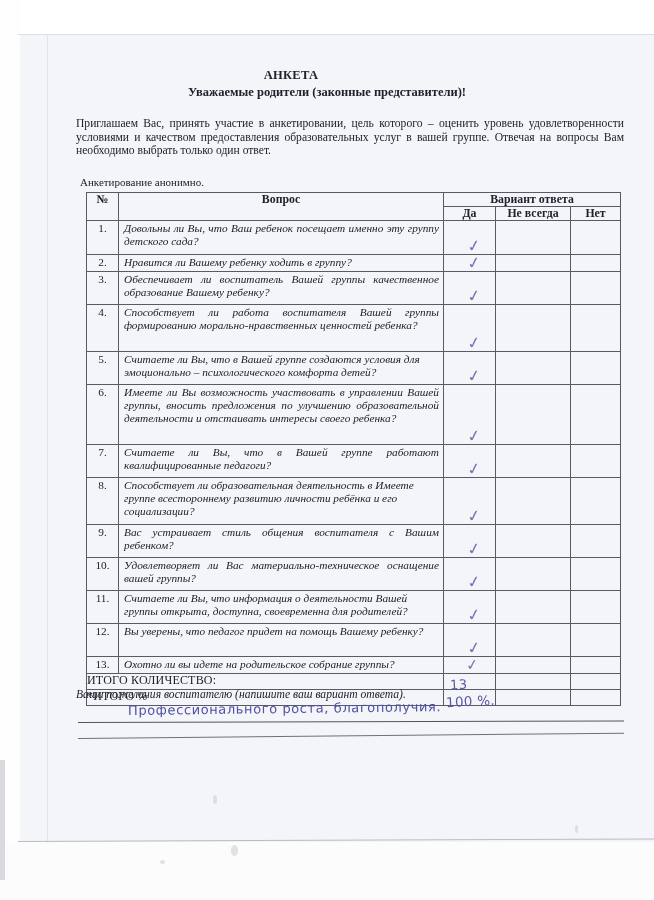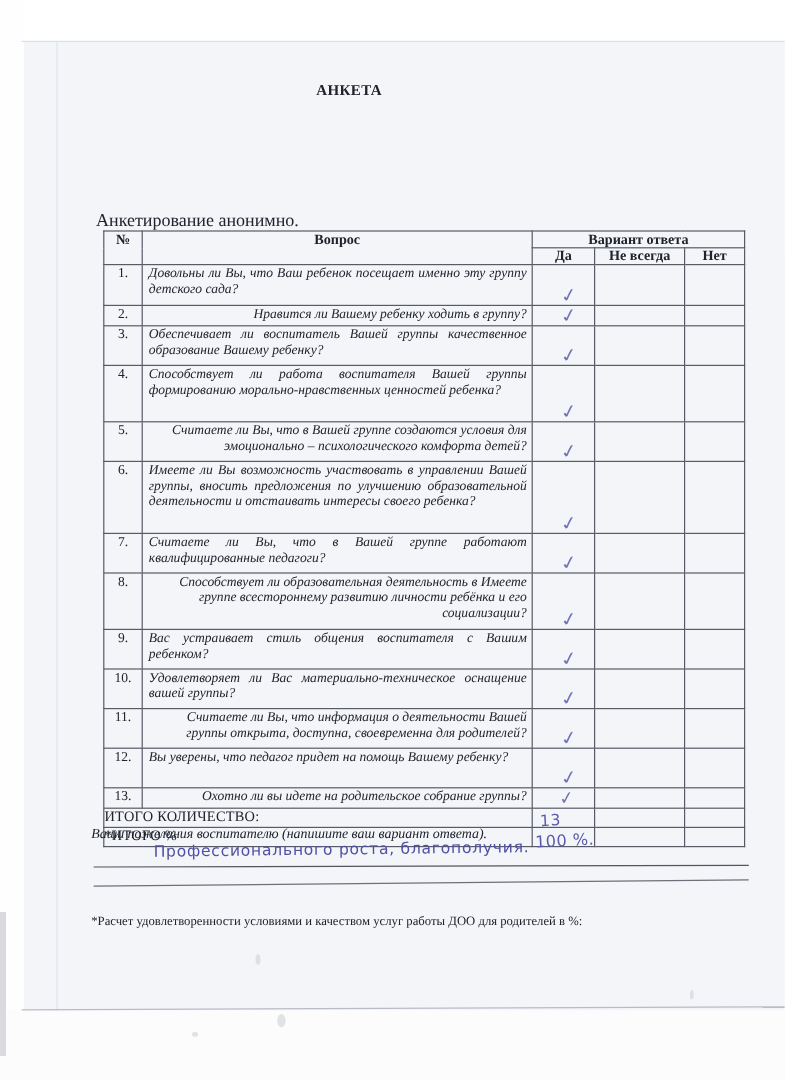--- a/index.html
+++ b/index.html
@@ -126,21 +126,21 @@
     width: 548px;
     font-size: 11.6px;
     line-height: 13.6px;
     text-align: justify;
     text-justify: inter-word;
   }
   .anon {
     position: absolute;
     left: 80px;
     top: 176px;
-    font-size: 15px;
+    font-size: 11px;
   }
 
   
   .tbl {
     position: absolute;
     left: 86px;
     top: 192px;
     width: 534px;
     border-collapse: collapse;
     table-layout: fixed;
@@ -170,21 +170,21 @@
   .hdr-var  { height: 13px; vertical-align: middle; margin-top: 15px; }
   .hdr-sub  { height: 13px; vertical-align: middle; text-align: center; font-weight: normal; font-size: 11.5px; }
 
   td.qnum { text-align: center; padding-top: 1px; }
   td.qtext {
     padding: 1px 4px 1px 5px;
     text-align: justify;
     text-justify: inter-word;
     font-style: italic;
   }
-  td.qtext.nojust { text-align: right; }
+  td.qtext.nojust { text-align: left; }
   td.ans { position: relative; }
 
   
   .tick {
     position: absolute;
     color: #6b6ab4;
     font-family: "DejaVu Sans", sans-serif;
     font-size: 15px;
     line-height: 1;
     right: 14px;
@@ -293,20 +293,22 @@
   <div class="edge-left-dark"></div>
 
   <div class="speck" style="left:213px;top:795px;width:4px;height:9px;"></div>
   <div class="speck" style="left:231px;top:845px;width:7px;height:11px;"></div>
   <div class="speck" style="left:160px;top:860px;width:5px;height:4px;"></div>
   <div class="speck" style="left:575px;top:825px;width:3px;height:8px;"></div>
 
   <div class="content">
 
     <div class="title">АНКЕТА</div>
+    <div class="subtitle">Уважаемые родители (законные представители)!</div>
+    <div class="intro">Приглашаем Вас, принять участие в анкетировании, цель которого – оценить уровень удовлетворенности условиями и качеством предоставления образовательных услуг в вашей группе. Отвечая на вопросы Вам необходимо выбрать только один ответ.</div>
     <div class="anon">Анкетирование анонимно.</div>
 
     <table class="tbl">
       <colgroup>
         <col class="c-num">
           <col class="c-q">
           <col class="c-yes">
           <col class="c-some">
           <col class="c-no">
       </colgroup>
@@ -471,17 +473,16 @@
         </tr>
       </tbody>
     </table>
 
     <div class="wishes-label">Ваши пожелания воспитателю (напишите ваш вариант ответа).</div>
     <div class="hw-wish">Профессионального роста, благополучия.</div>
     <div class="wr-line1"></div>
     <div class="wr-line2"></div>
 
     <div class="footnote">
-      <div>*Расчет удовлетворенности условиями и качеством услуг работы ДОО для родителей  в %:</div>
     </div>
 
   </div>
 </div>
 
 </body></html>

